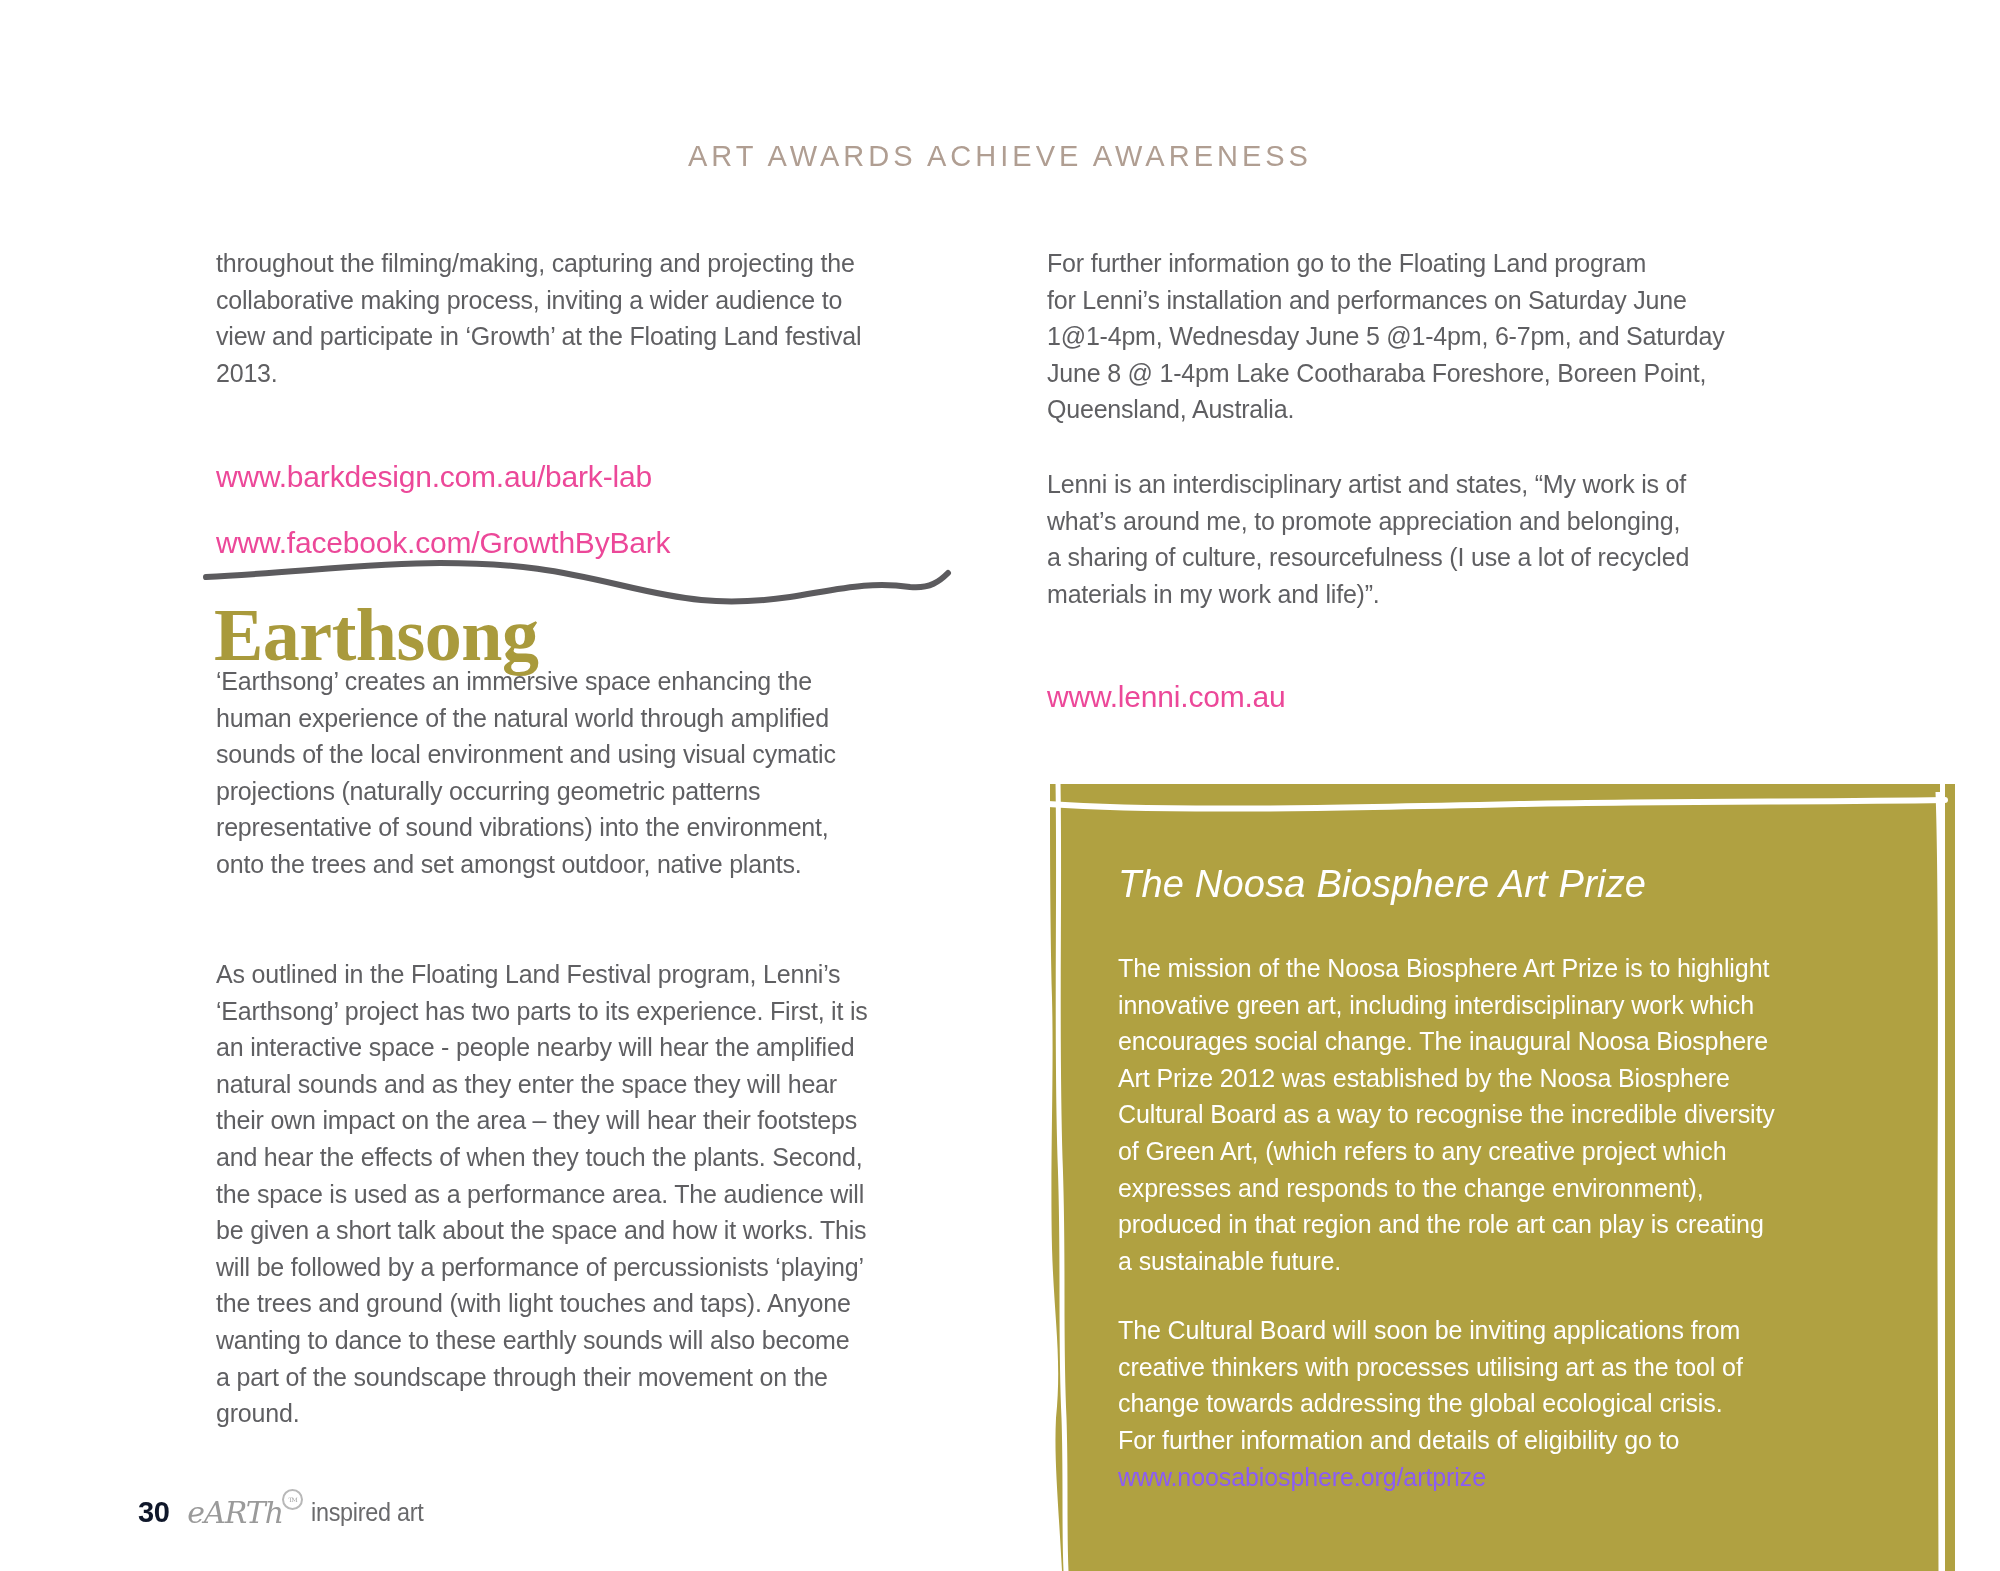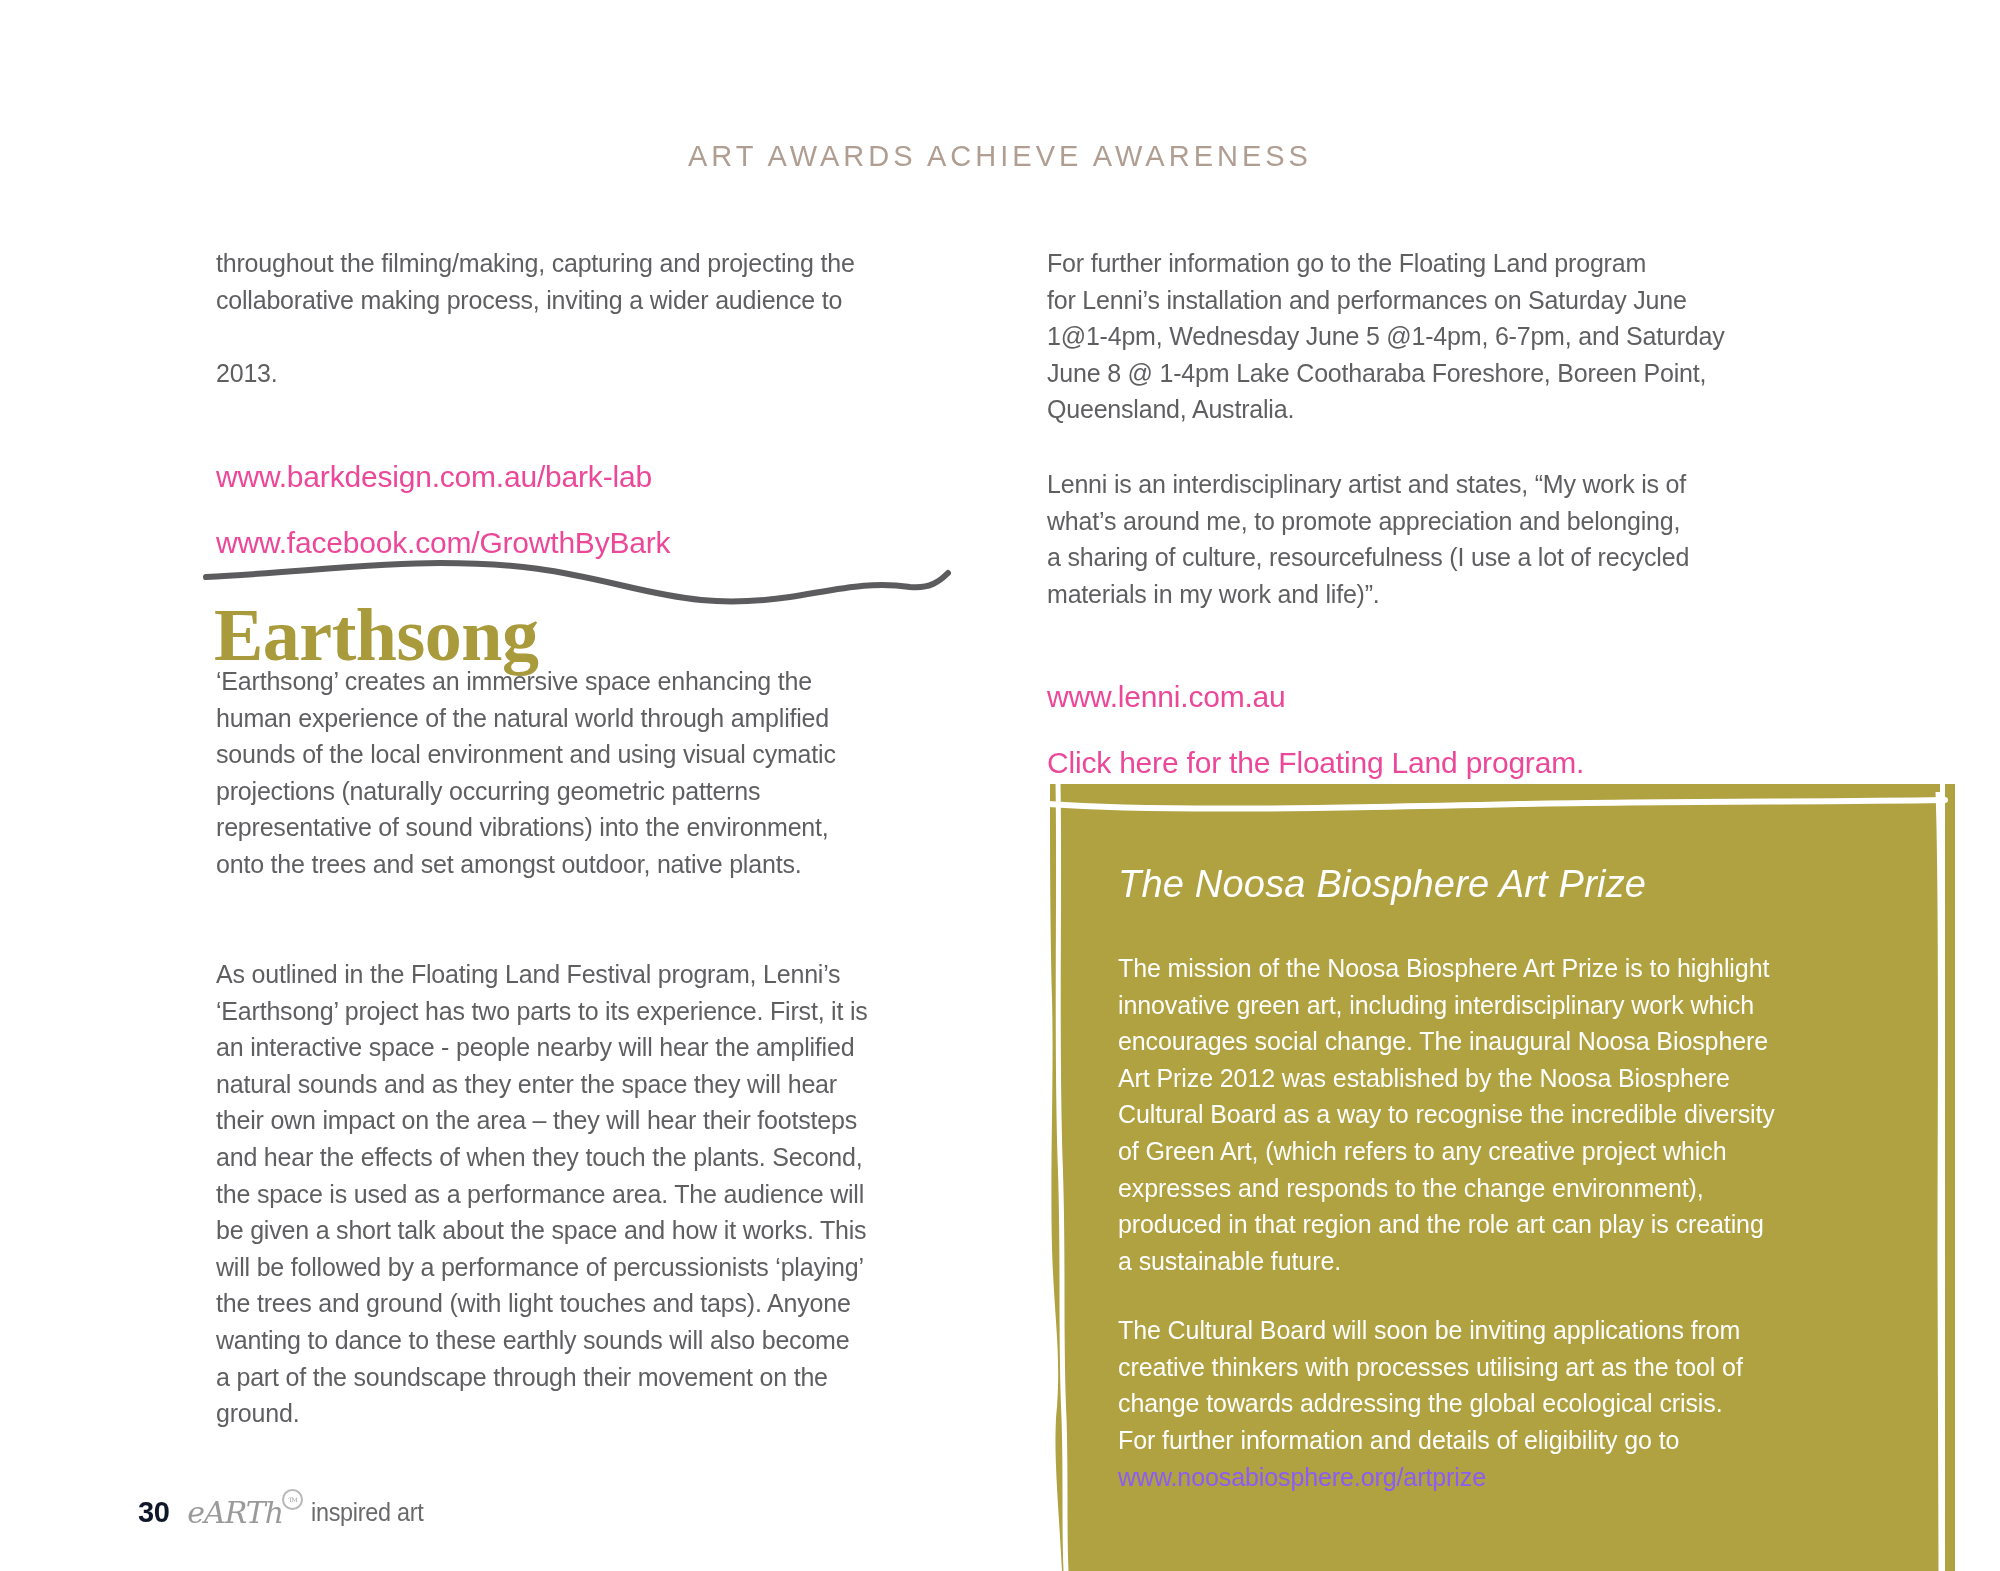--- a/index.html
+++ b/index.html
@@ -65,21 +65,21 @@
 </style>
 </head>
 <body>
 
 <div id="section-header" class="section-header">ART AWARDS ACHIEVE AWARENESS</div>
 
 <div id="col-left-top">
   <p class="body-text">
     <span>throughout the filming/making, capturing and projecting the</span><br>
     <span>collaborative making process, inviting a wider audience to</span><br>
-    <br>
+    <span>view and participate in ‘Growth’ at the Floating Land festival</span><br>
     <span>2013.</span>
   </p>
 </div>
 
 <div id="col-left-links">
   <a class="link">www.barkdesign.com.au/bark-lab</a>
   <a class="link">www.facebook.com/GrowthByBark</a>
 </div>
 
 <div id="divider">
@@ -133,21 +133,20 @@
   <p class="body-text">
     <span>Lenni is an interdisciplinary artist and states, “My work is of</span><br>
     <span>what’s around me, to promote appreciation and belonging,</span><br>
     <span>a sharing of culture, resourcefulness (I use a lot of recycled</span><br>
     <span>materials in my work and life)”.</span>
   </p>
 </div>
 
 <div id="col-right-links">
   <a class="link">www.lenni.com.au</a>
-  <a class="link">Click here for the Floating Land program.</a>
 </div>
 
 <div id="prize-box">
   <svg class="bg" width="960" height="793" viewBox="0 0 960 793">
 
     <path d="M10 6 L 900 6 L 900 793 L 22 793 C 18 720, 14 680, 16 640 C 22 580, 14 540, 12 470 C 10 380, 14 300, 12 220 C 10 140, 10 60, 10 6 Z" fill="#b0a141"></path>
 
     <rect x="905" y="6" width="10" height="787" fill="#b0a141"></rect>
 
     <path d="M8 26 C 120 34, 300 30, 480 26 C 640 23, 780 24, 905 22" fill="none" stroke="#ffffff" stroke-width="6" stroke-linecap="round"></path>

